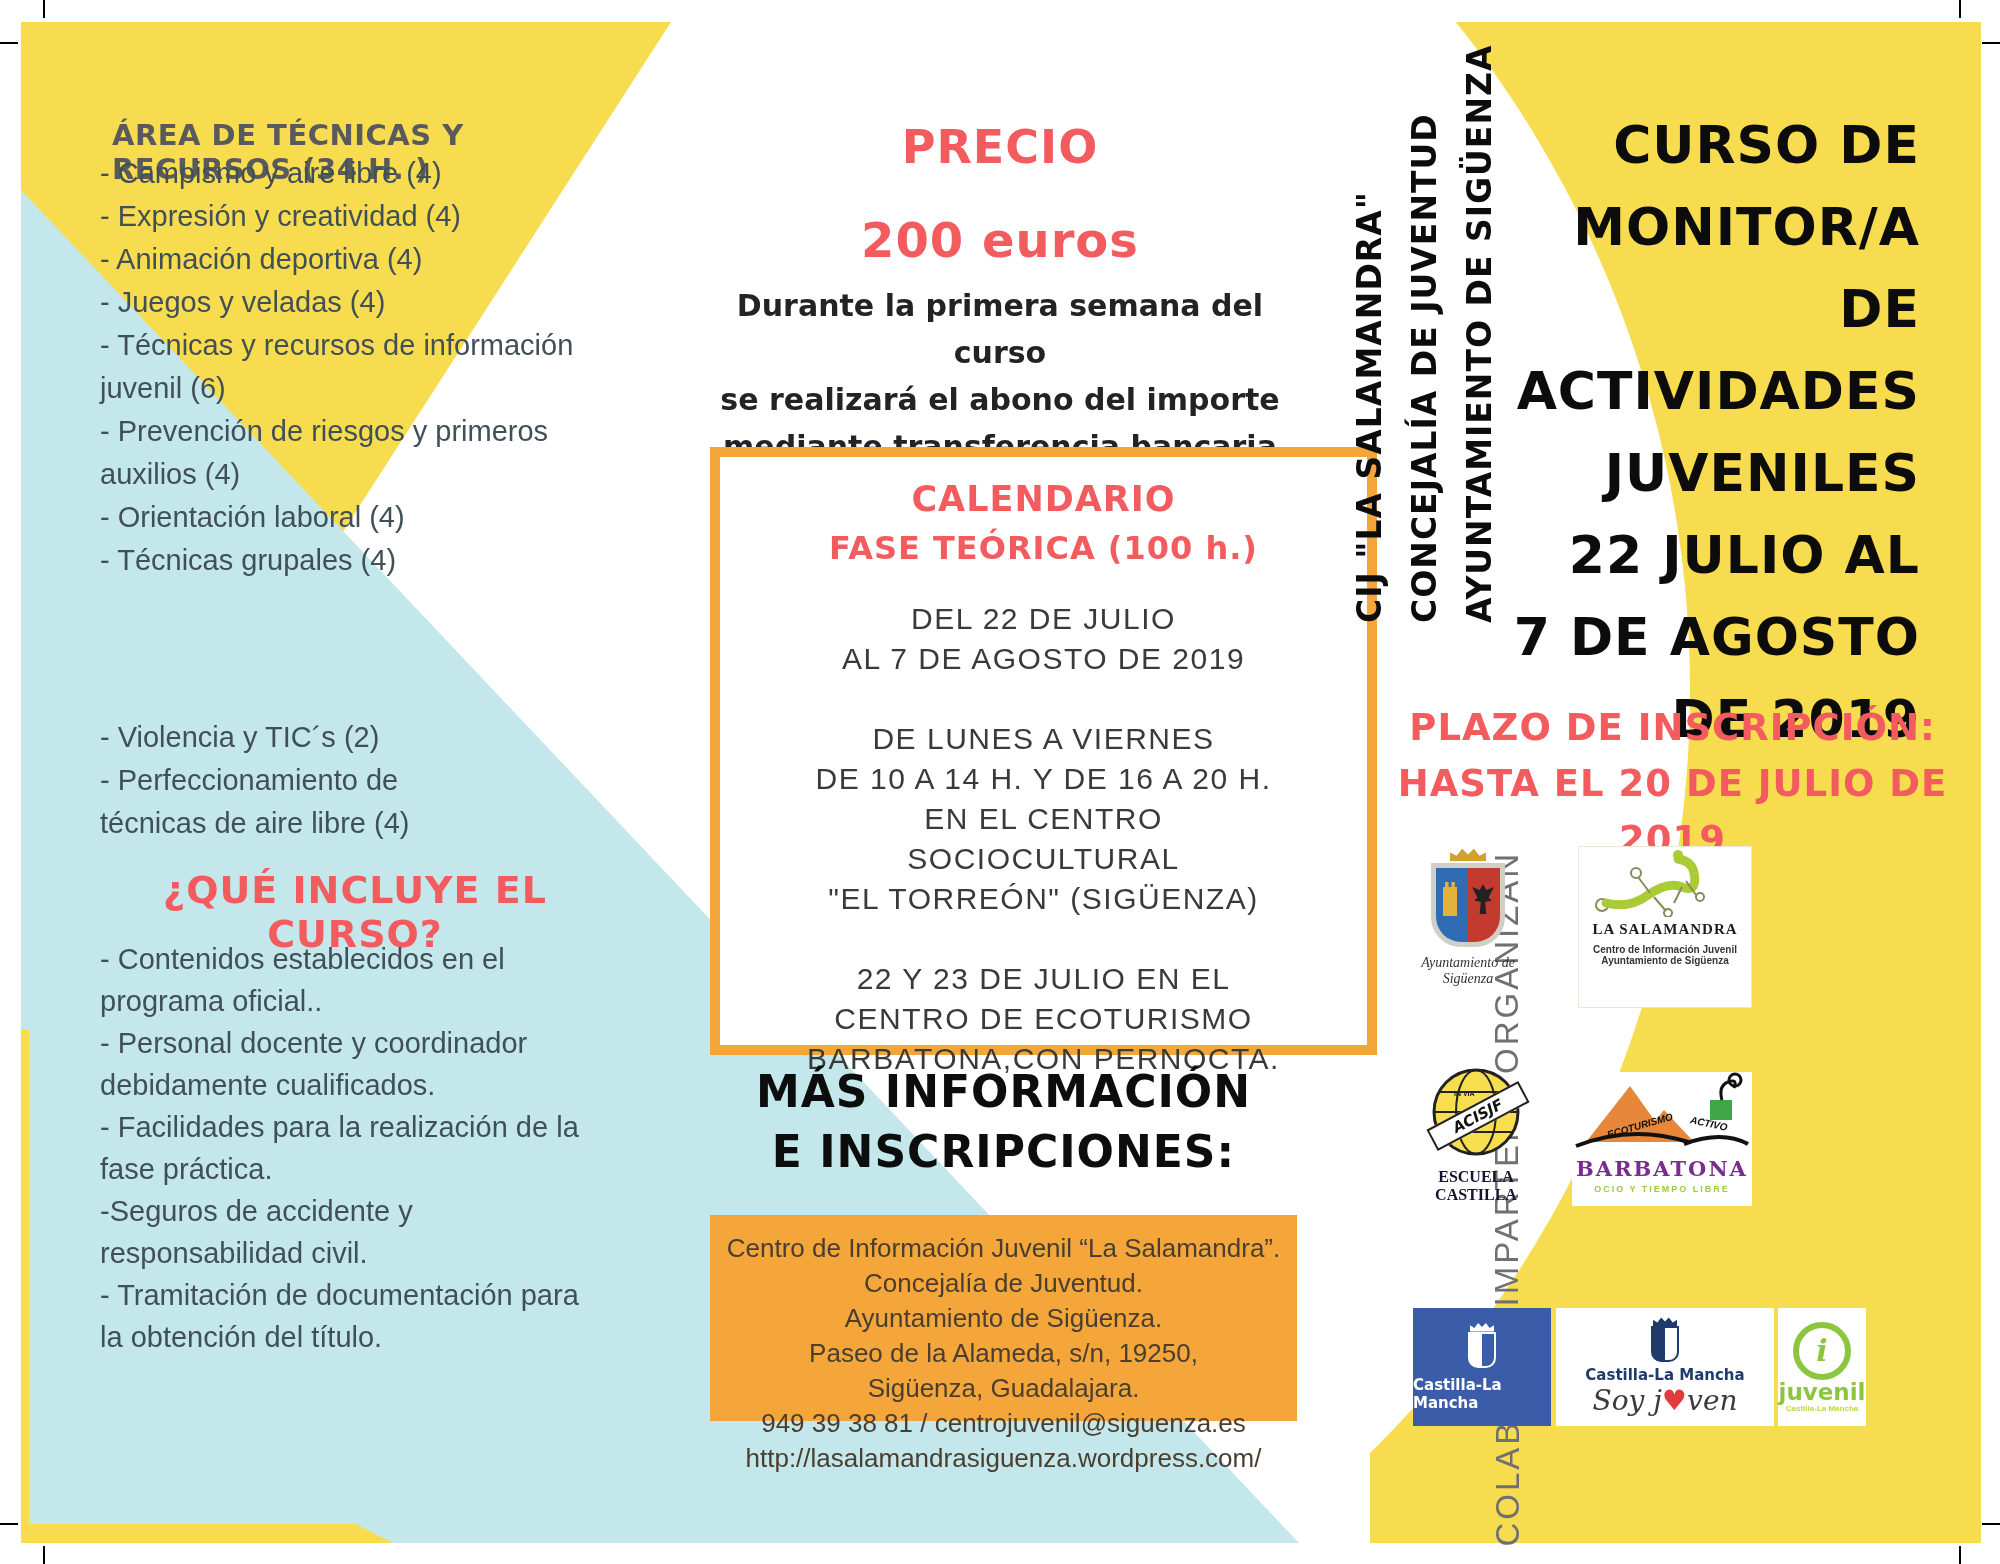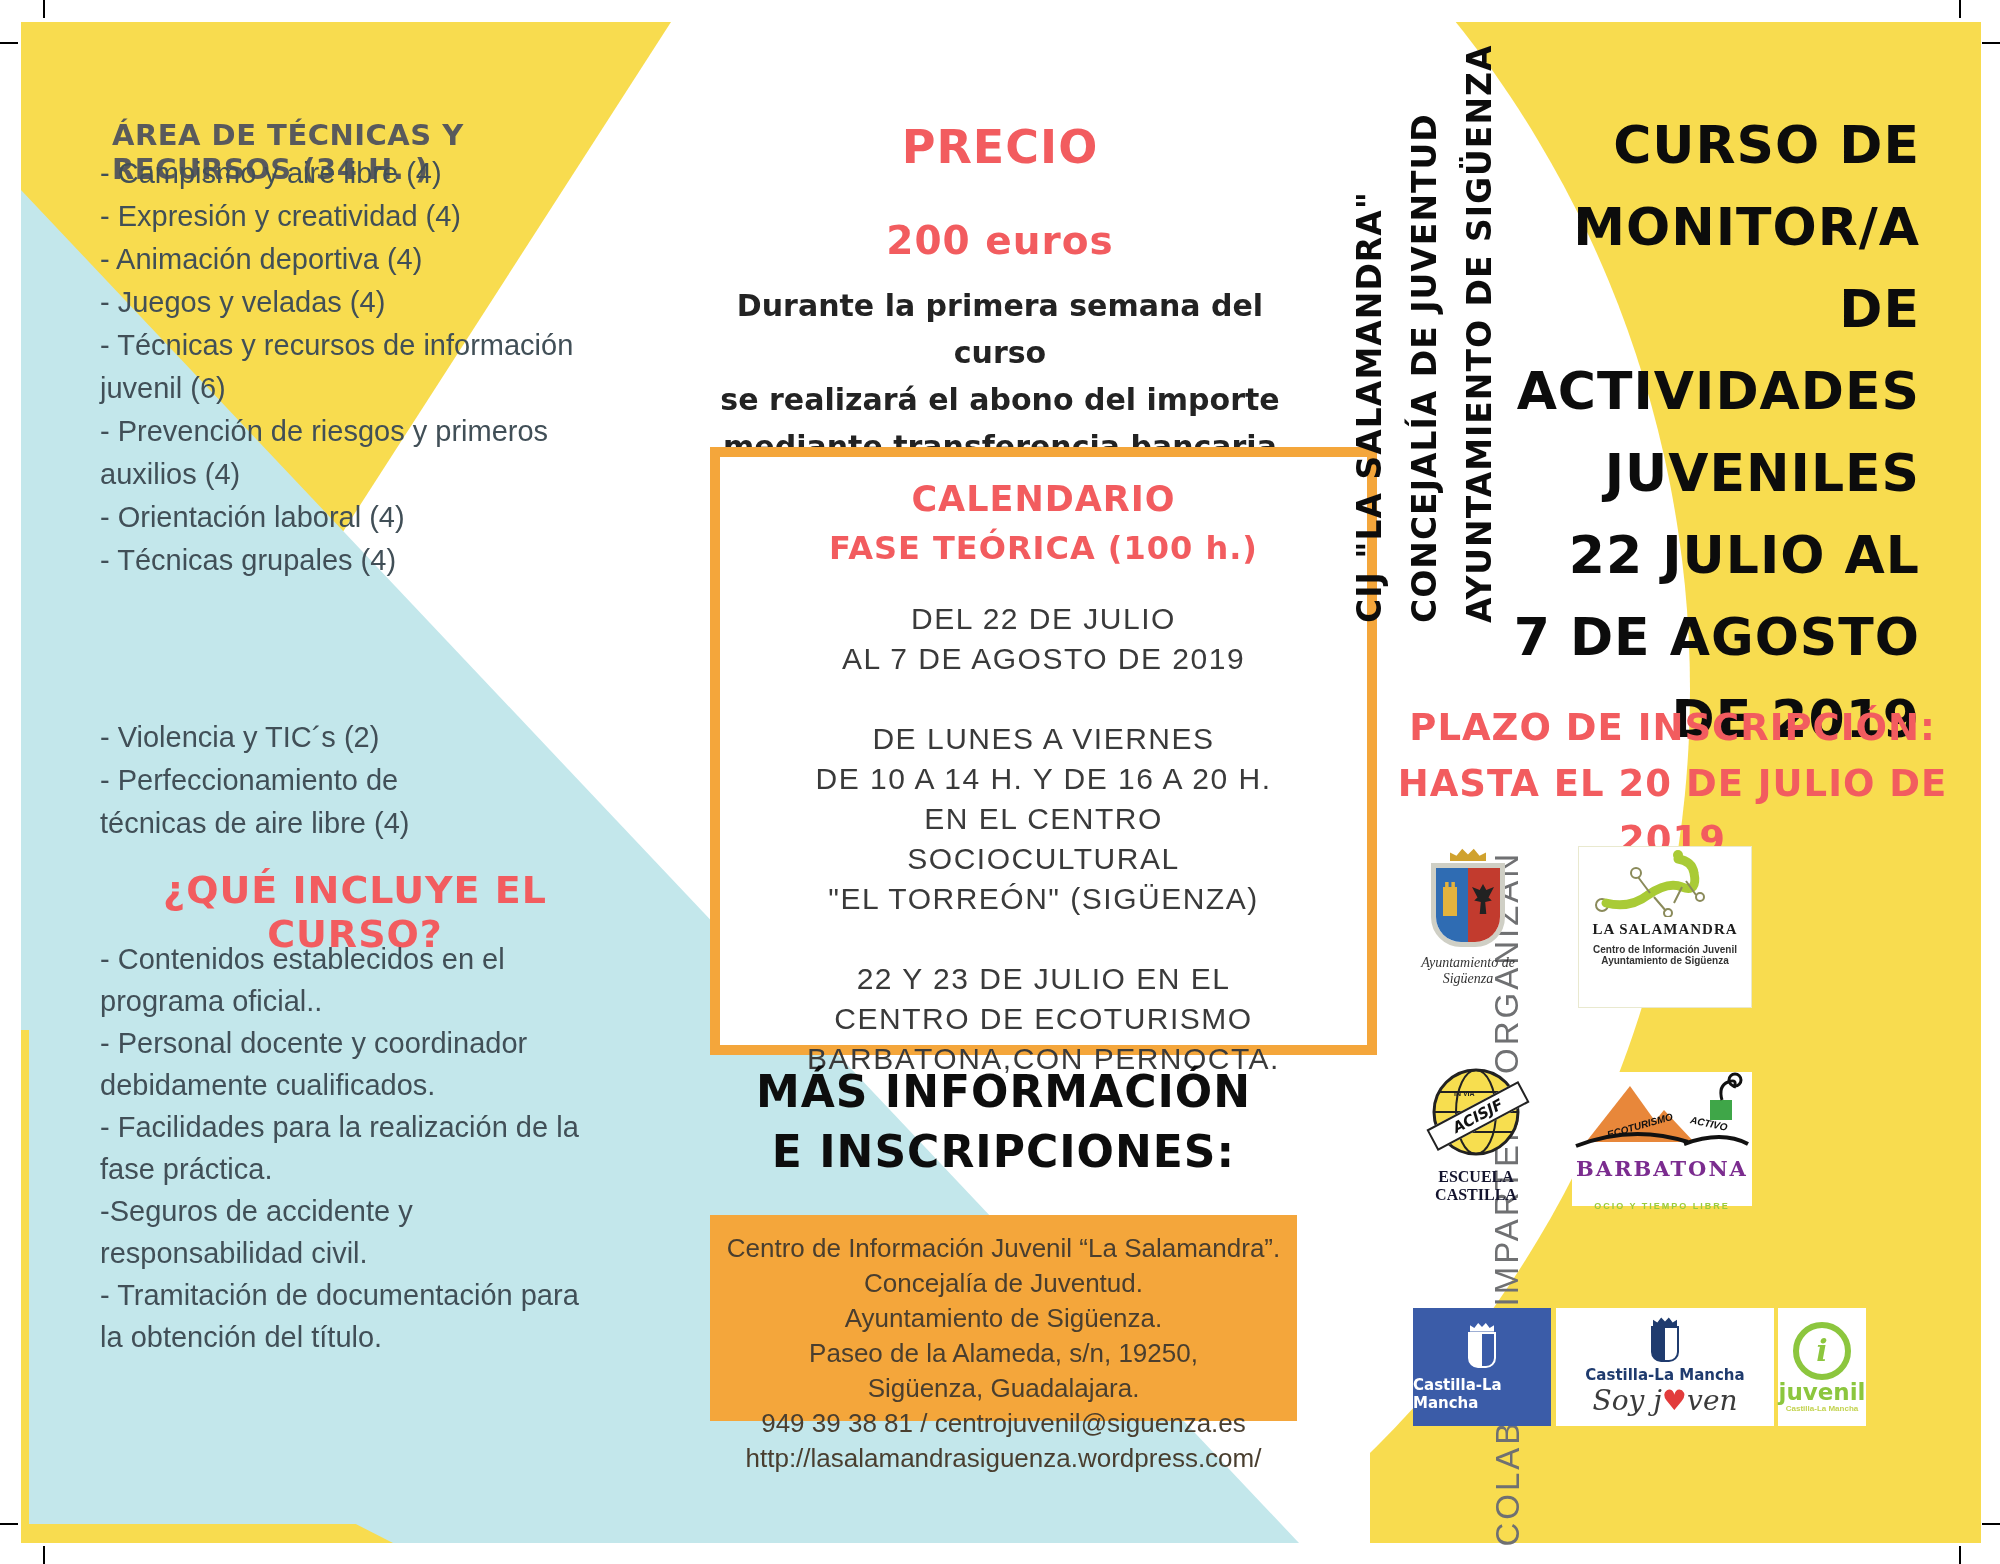--- a/index.html
+++ b/index.html
@@ -121,21 +121,21 @@
       <div>debidamente cualificados.</div>
       <div>- Facilidades para la realización de la</div>
       <div>fase práctica.</div>
       <div>-Seguros de accidente y</div>
       <div>responsabilidad civil.</div>
       <div>- Tramitación de documentación para</div>
       <div>la obtención del título.</div>
     </div>
 
   <div class="abs red-script mid-center" style="left:720px;top:120px;width:560px;font-size:46px;">PRECIO</div>
-  <div class="abs red-script mid-center" style="left:720px;top:218px;width:560px;font-size:39px;">200 euros</div>
+  <div class="abs red-script mid-center" style="left:720px;top:212px;width:560px;font-size:48px;">200 euros</div>
   <div class="abs price-note mid-center" style="left:705px;top:282px;width:590px;">
       <div>Durante la primera semana del curso</div>
       <div>se realizará el abono del importe</div>
       <div>mediante transferencia bancaria en</div>
       <div>el número de cuenta indicado.</div>
     </div>
 
   <div class="abs cal-box">
     <div class="red-script" style="font-size:35px;margin-top:22px;">CALENDARIO</div>
     <div class="red-script" style="font-size:32px;margin-top:10px;">FASE TEÓRICA (100 h.)</div>
@@ -252,21 +252,21 @@
         <path d="M4,74 Q60,52 116,70" fill="none" stroke="#111" stroke-width="4"></path>
         <path d="M112,72 Q150,58 176,72" fill="none" stroke="#111" stroke-width="4"></path>
         <rect x="138" y="28" width="22" height="20" fill="#3FA648"></rect>
         <path d="M150,28 Q146,14 156,10 Q166,6 162,16" fill="none" stroke="#111" stroke-width="3"></path>
         <circle cx="163" cy="8" r="6" fill="none" stroke="#111" stroke-width="3"></circle>
       </svg>
       <div style="position:absolute;left:34px;top:48px;font-size:10px;font-style:italic;font-weight:bold;color:#111;transform:rotate(-16deg);">ECOTURISMO</div>
       <div style="position:absolute;left:118px;top:46px;font-size:10px;font-style:italic;font-weight:bold;color:#111;transform:rotate(12deg);">ACTIVO</div>
     </div>
     <div style="font-family:'DejaVu Serif',serif;font-weight:bold;font-size:21px;letter-spacing:2px;color:#7B2C8F;">BARBATONA</div>
-    <div style="font-size:9px;font-weight:bold;letter-spacing:2px;color:#9BCB3C;margin-top:20px;">OCIO Y TIEMPO LIBRE</div>
+    <div style="font-size:9px;font-weight:bold;letter-spacing:2px;color:#9BCB3C;margin-top:3px;">OCIO Y TIEMPO LIBRE</div>
   </div>
 
   <div class="abs" style="left:1413px;top:1308px;width:138px;height:118px;background:#3B5CA8;display:flex;flex-direction:column;align-items:center;justify-content:center;gap:8px;">
     <div class="clm-crest">
       <div class="crown-w"></div>
       <div class="clm-shield"></div>
     </div>
     <div class="clm-text">Castilla-La Mancha</div>
   </div>
 

